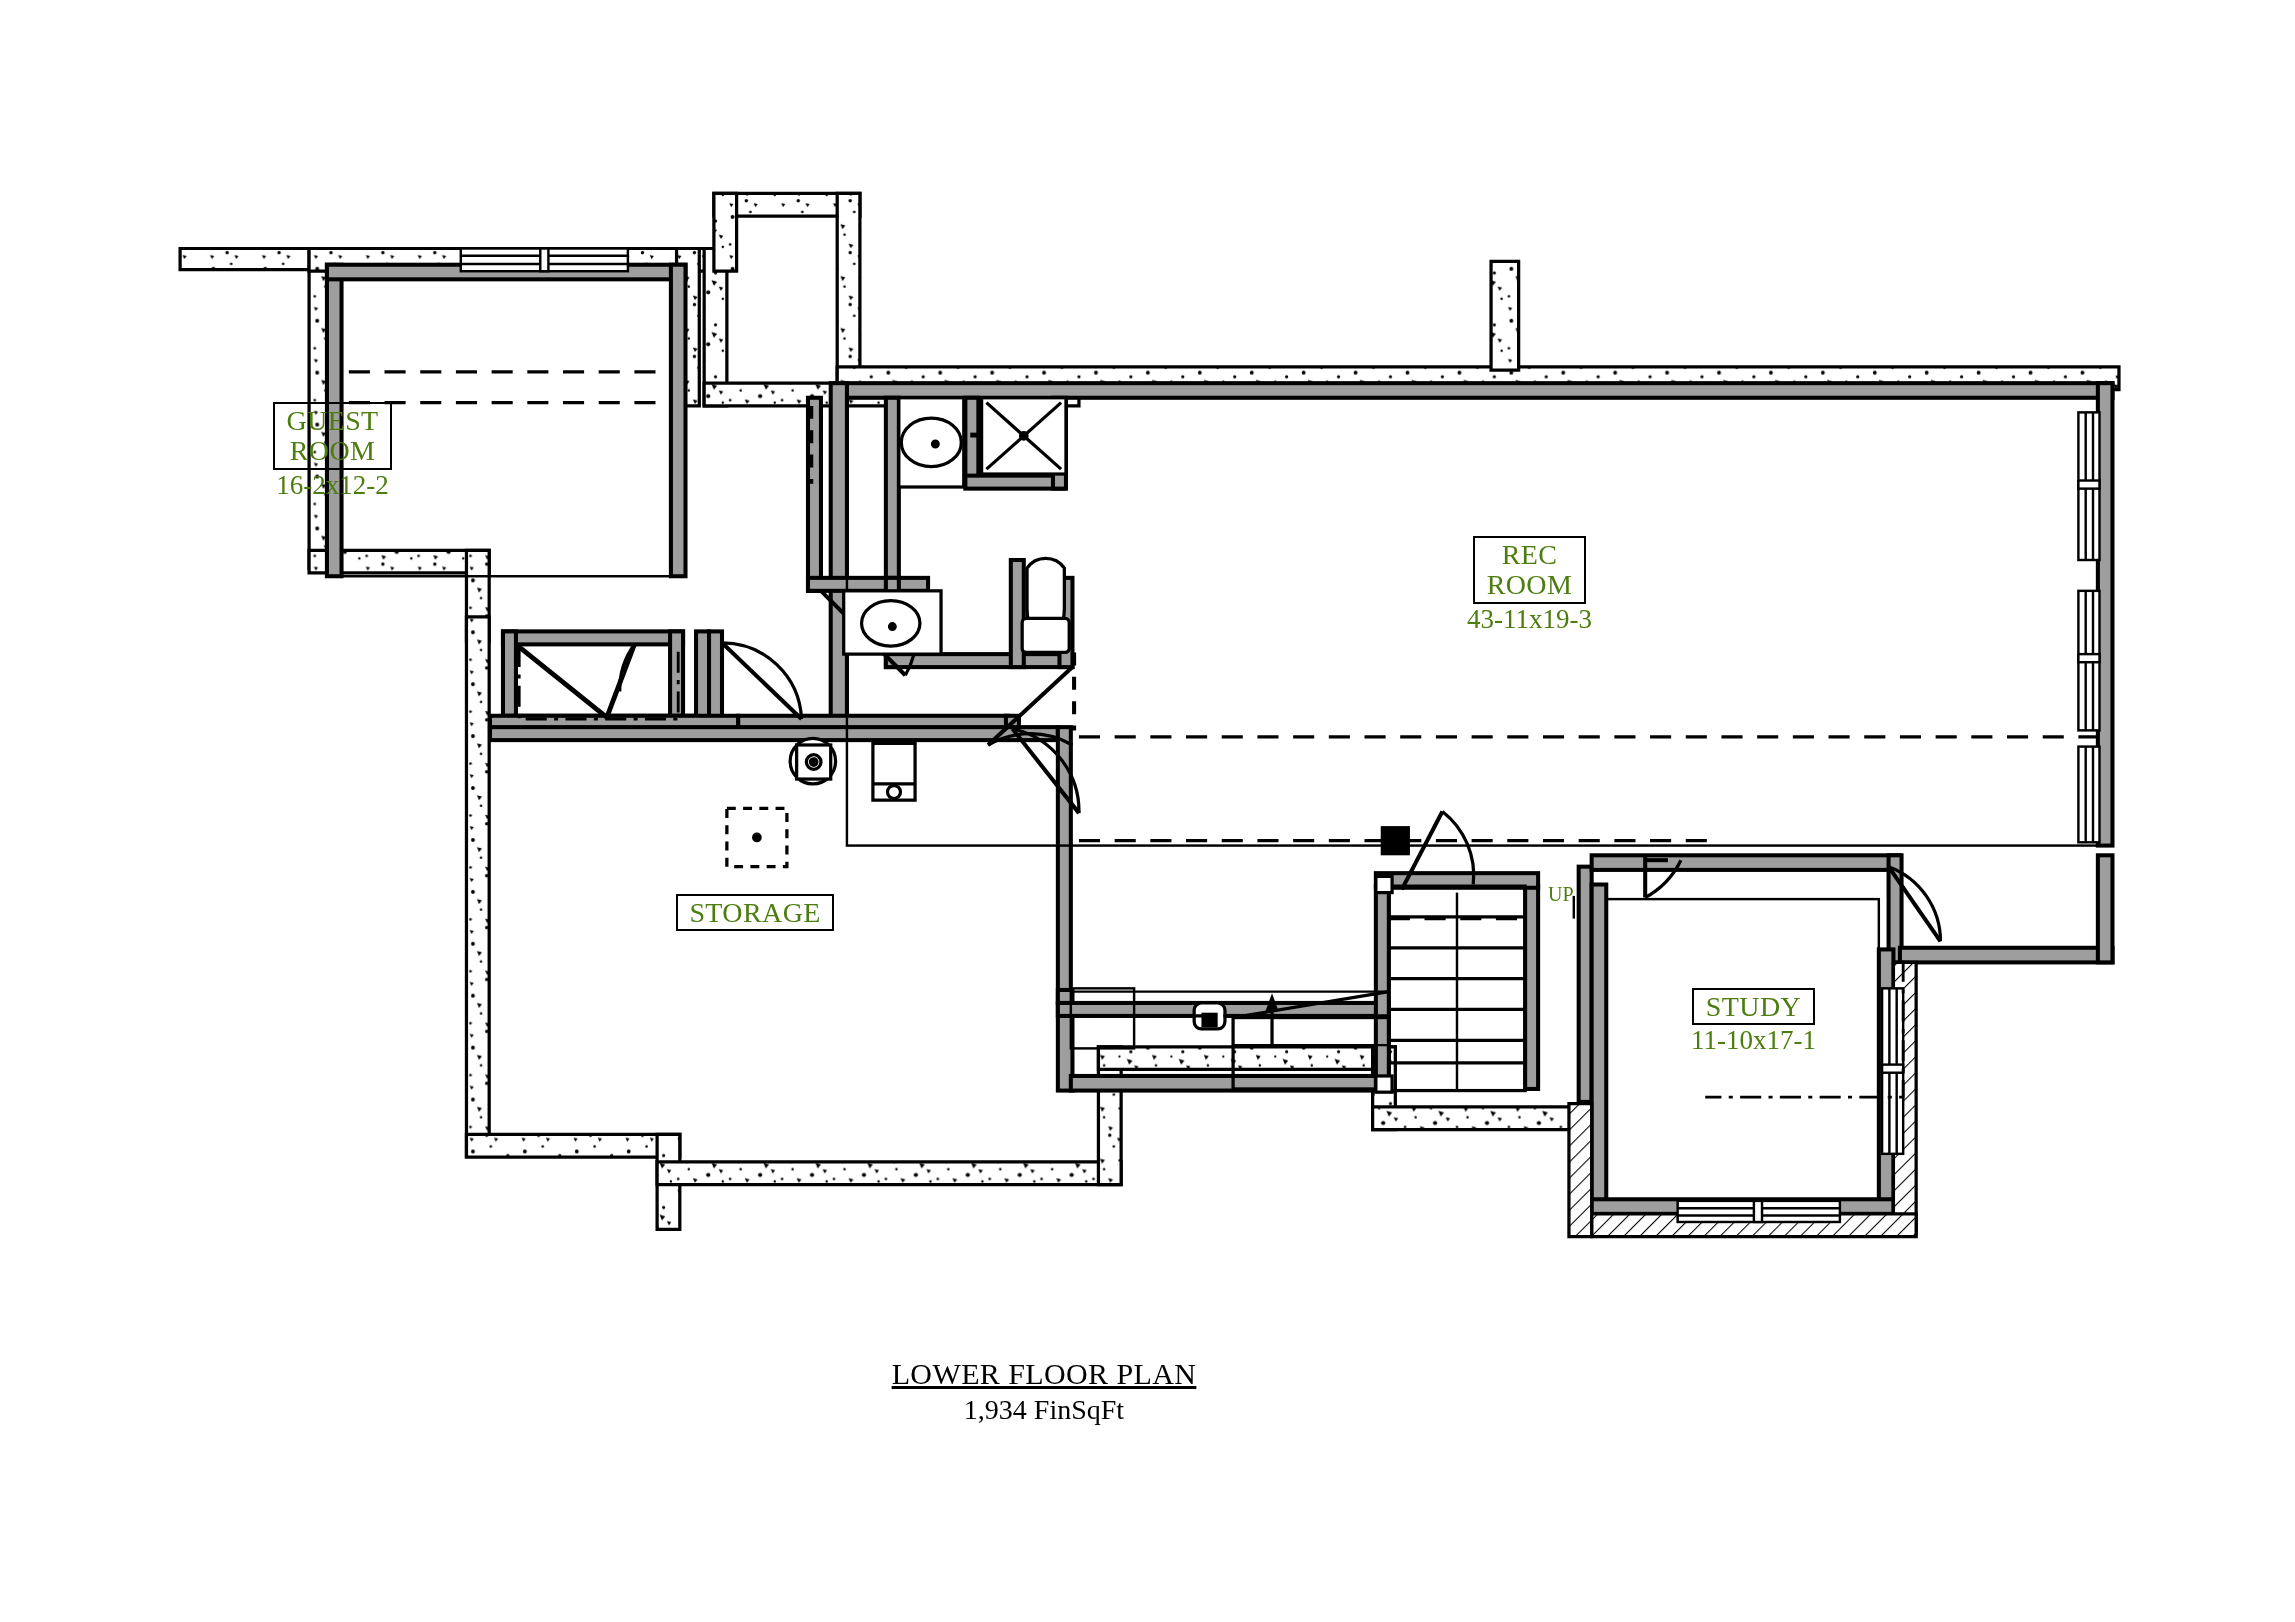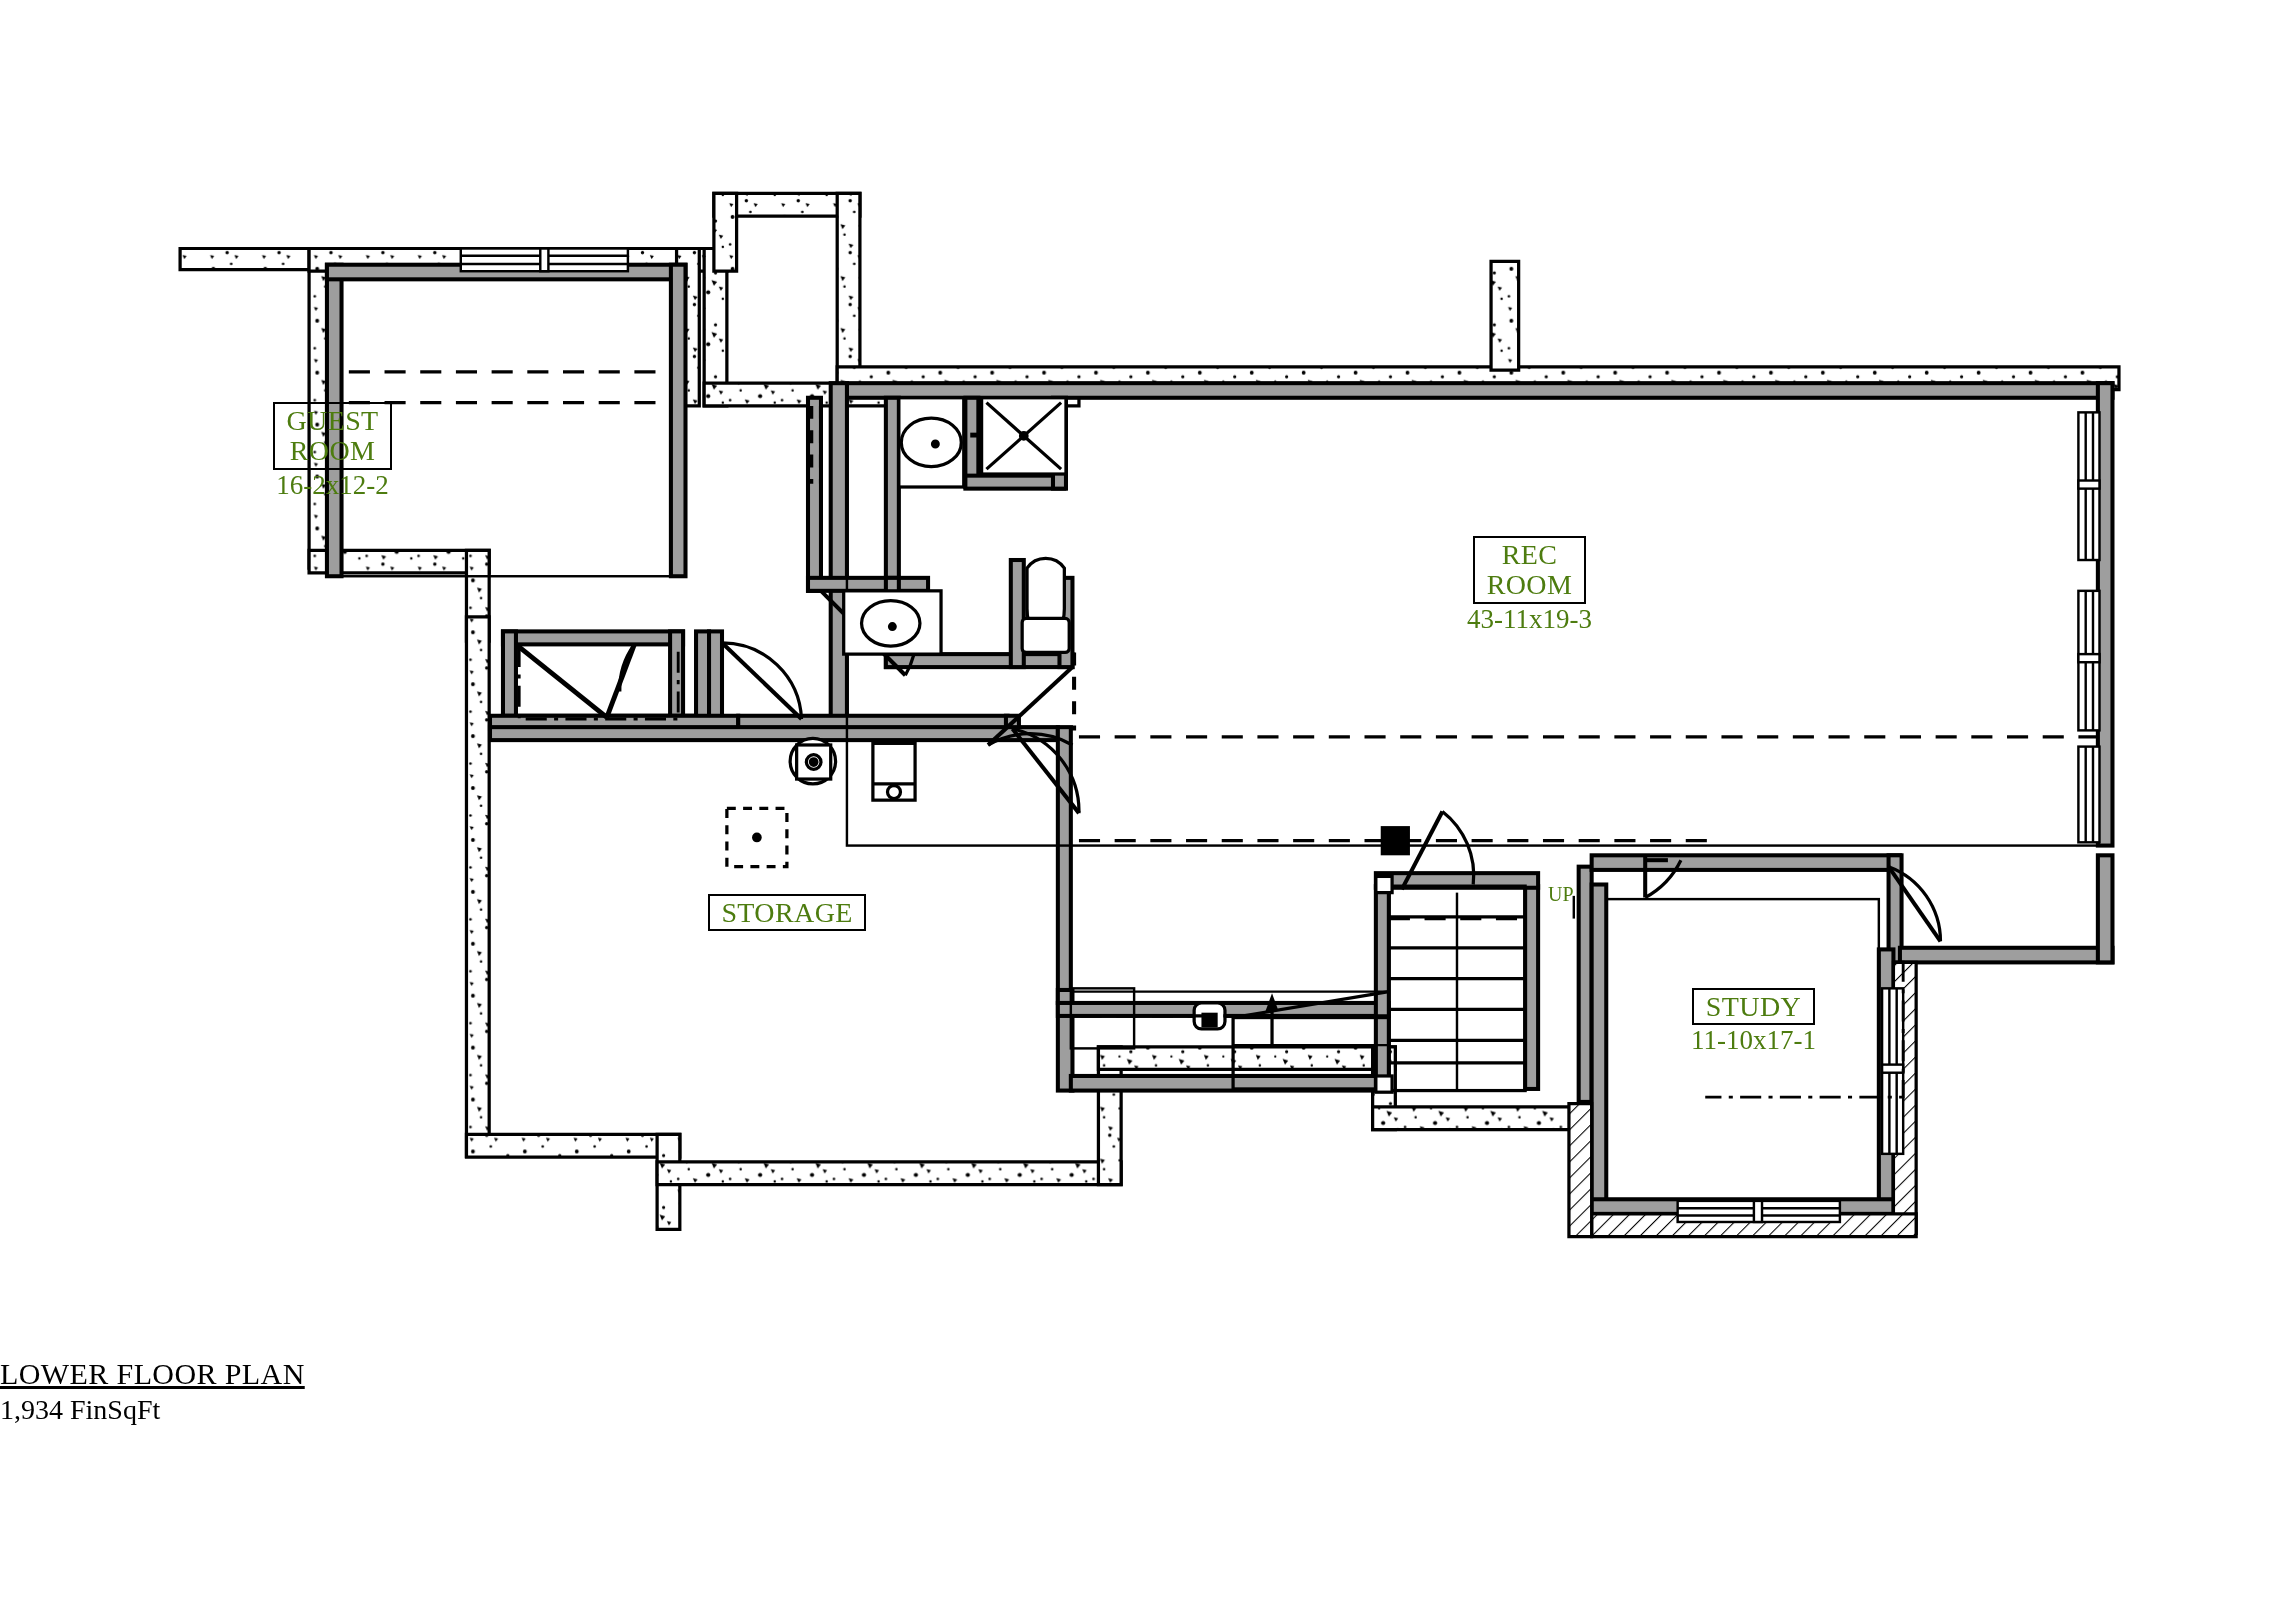--- a/index.html
+++ b/index.html
@@ -4,21 +4,21 @@
 <style>
   html,body{margin:0;padding:0;background:#ffffff;}
   body{width:2295px;height:1623px;position:relative;overflow:hidden;
        font-family:"Liberation Serif", serif;}
   #plan{position:absolute;left:0;top:0;width:2295px;height:1623px;}
   .lbl{position:absolute;text-align:center;color:#4d7c0f;white-space:nowrap;}
   .lbl .boxed{border:2.4px solid #000;display:inline-block;padding:1.6px 11.4px;
               line-height:1.08;font-size:28px;letter-spacing:0.4px;}
   .lbl .dim{display:block;font-size:27px;margin-top:1px;line-height:1.1;}
   .plain{font-size:20px;}
-  #title-block{position:absolute;left:0;top:1357px;width:2088px;}
+  #title-block{position:absolute;left:0;top:1357px;width:2088px;text-align:center;}
   #title-block .t1{font-size:30px;text-decoration:underline;letter-spacing:0.4px;}
   #title-block .t2{font-size:28px;margin-top:3.2px;}
 </style>
 </head>
 <body>
 
 <svg id="plan" viewBox="0 0 2829 2000" xmlns="http://www.w3.org/2000/svg">
 
   <defs>
 
@@ -350,21 +350,21 @@
 </div>
 
 <div class="lbl" style="left:1467px;top:536px;">
   <span class="boxed">
     <span>REC</span><br>
     <span>ROOM</span>
   </span>
   <span class="dim">43-11x19-3</span>
 </div>
 
-<div class="lbl" style="left:708px;top:894px;text-align:center;">
+<div class="lbl" style="left:676px;top:894px;text-align:center;">
   <span class="boxed">
     <span>STORAGE</span>
   </span>
 </div>
 
 <div class="lbl" style="left:1691px;top:988px;">
   <span class="boxed">
     <span>STUDY</span>
   </span>
   <span class="dim">11-10x17-1</span>

